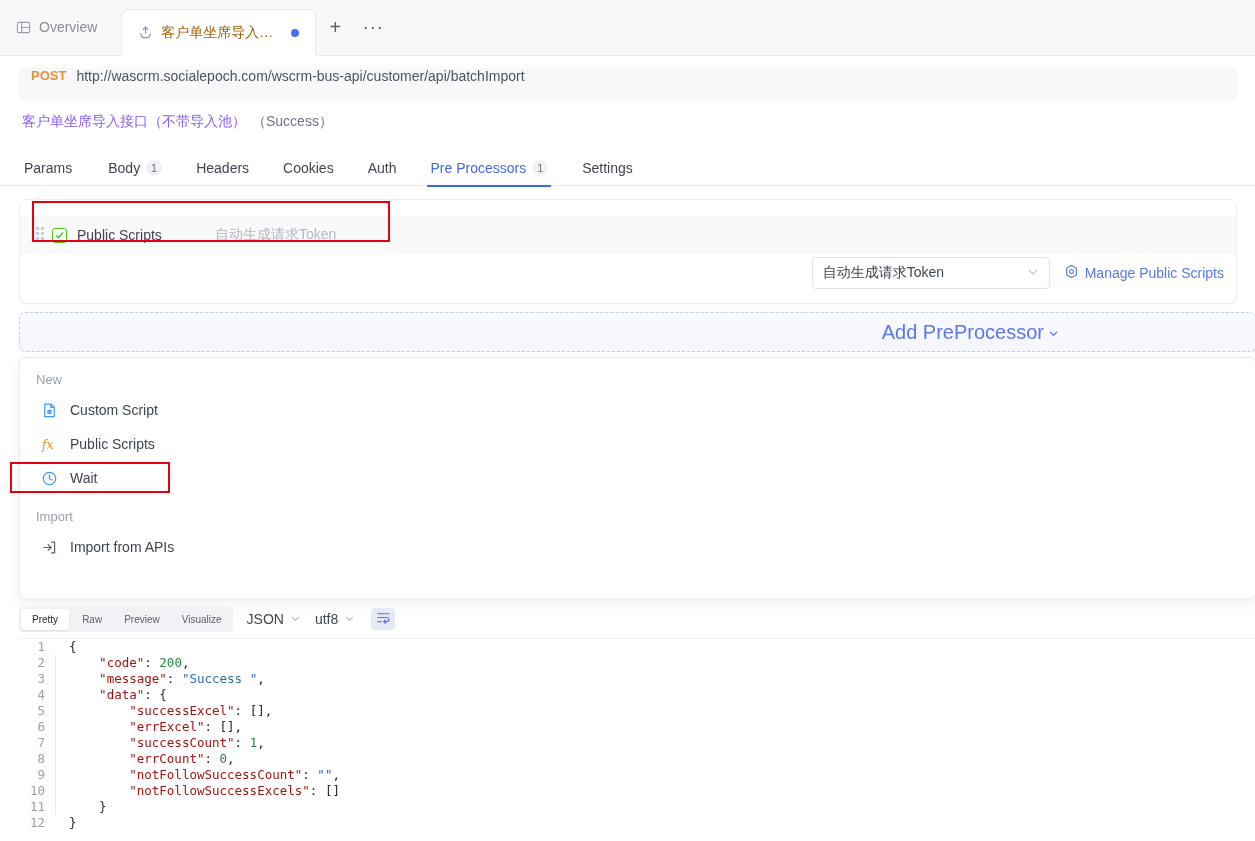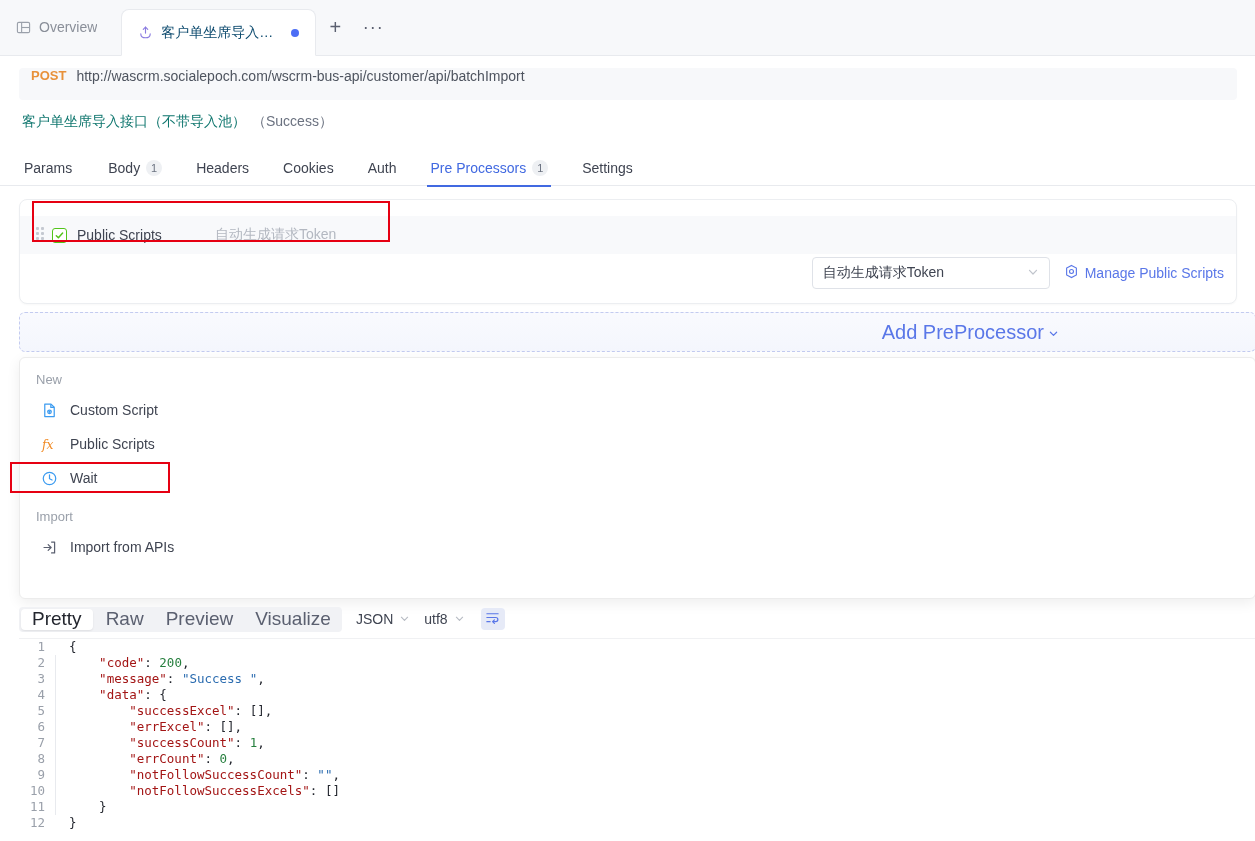--- a/index.html
+++ b/index.html
@@ -21,21 +21,21 @@
     border-bottom: 1px solid #e8eaee;
     display: flex; align-items: flex-end;
   }
   .tab {
     height: 56px; display:flex; align-items:center; gap:8px;
     padding: 0 16px; font-size: 14px; color:#8a8f99;
     cursor: pointer; position: relative;
   }
   .tab.overview { padding-left:16px; padding-right:24px; }
   .tab.active {
-    background: #ffffff; color:#0c4a6e;
+    background: #ffffff; color:#a16207;
     border-top-left-radius: 8px; border-top-right-radius: 8px;
     border: 1px solid #e8eaee; border-bottom: 1px solid #fff;
     height: 47px; margin-bottom: -1px;
     max-width: 195px;
   }
   .tab-label { white-space: nowrap; overflow: hidden; text-overflow: ellipsis; }
   .tab-dot { width:8px; height:8px; border-radius:50%; background:#4c6ef5; flex:none; }
   .tab-plus, .tab-more {
     height:56px; display:flex; align-items:center; justify-content:center;
     width:38px; color:#5b6070; font-size:20px; cursor:pointer;
@@ -51,21 +51,21 @@
     display:flex; align-items:flex-start; gap:10px; padding:0 12px;
   }
   .method { color:#e8913a; font-weight:bold; font-size:13px; }
   .url { color:#4e545f; font-size:14px; }
 
   
   .titleline {
     position:absolute; left:22px; top:113px;
     font-size:14px; display:flex; align-items:baseline; gap:6px;
   }
-  .title-name { color:#0f766e; }
+  .title-name { color:#8b5cf6; }
   .title-status { color:#6b7280; }
 
   
   .subtabs {
     position:absolute; left:0; top:150px; width:1255px; height:36px;
     border-bottom:1px solid #e8eaee;
     display:flex; align-items:center; padding-left:22px; gap:0;
   }
   .subtab {
     display:flex; align-items:center; gap:6px;
@@ -155,21 +155,21 @@
   .resp-toolbar {
     position:absolute; left:19px; top:605px; width:1236px; height:28px;
     display:flex; align-items:center; gap:0;
   }
   .seg {
     display:flex; align-items:center; height:25px;
     background:#f1f2f5; border-radius:4px; overflow:hidden;
   }
   .seg .opt {
     padding:0 11px; height:25px; display:flex; align-items:center;
-    font-size:19px; color:#5b6070; cursor:pointer;
+    font-size:10px; color:#5b6070; cursor:pointer;
   }
   .seg .opt.active { background:#ffffff; color:#23262e; border-radius:4px;
     box-shadow:0 1px 2px rgba(0,0,0,0.08); margin:2px; height:21px;}
   .drop {
     display:flex; align-items:center; gap:6px; margin-left:14px;
     font-size:14px; color:#3f4451; cursor:pointer;
   }
   .wrapbtn {
     margin-left:16px; width:24px; height:22px; border-radius:4px;
     background:#e6eaf7; display:flex; align-items:center; justify-content:center;

